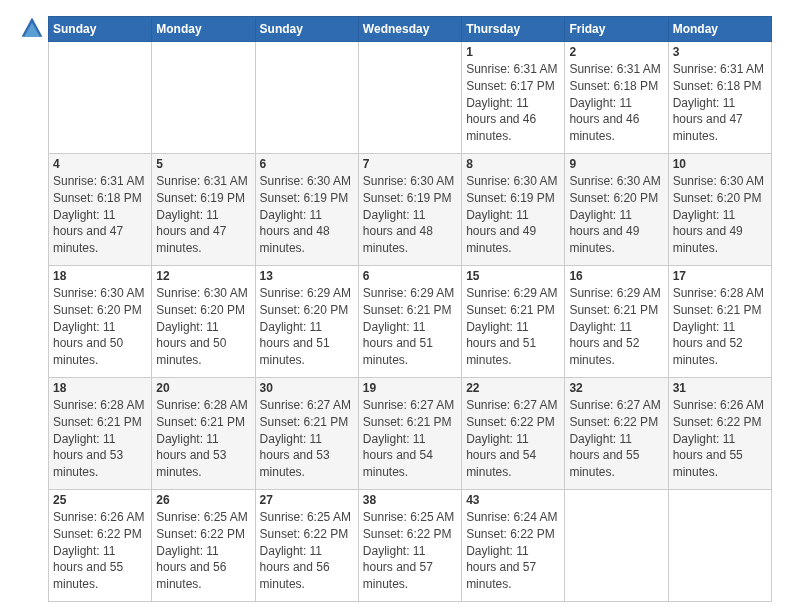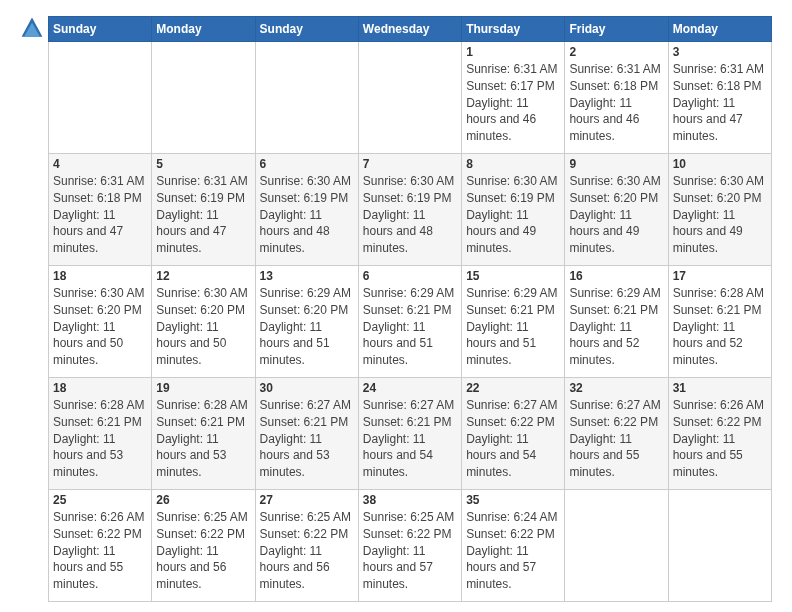--- a/index.html
+++ b/index.html
@@ -249,33 +249,33 @@
           </td>
         </tr>
         <tr>
           <td>
             <span class="day-num">18</span>
             <div class="day-info">Sunrise: 6:28 AM
 Sunset: 6:21 PM
 Daylight: 11 hours and 53 minutes.</div>
           </td>
           <td>
-            <span class="day-num">19</span>
+            <span class="day-num">20</span>
             <div class="day-info">Sunrise: 6:28 AM
 Sunset: 6:21 PM
 Daylight: 11 hours and 53 minutes.</div>
           </td>
           <td>
             <span class="day-num">30</span>
             <div class="day-info">Sunrise: 6:27 AM
 Sunset: 6:21 PM
 Daylight: 11 hours and 53 minutes.</div>
           </td>
           <td>
-            <span class="day-num">24</span>
+            <span class="day-num">19</span>
             <div class="day-info">Sunrise: 6:27 AM
 Sunset: 6:21 PM
 Daylight: 11 hours and 54 minutes.</div>
           </td>
           <td>
             <span class="day-num">22</span>
             <div class="day-info">Sunrise: 6:27 AM
 Sunset: 6:22 PM
 Daylight: 11 hours and 54 minutes.</div>
           </td>
@@ -311,21 +311,21 @@
 Sunset: 6:22 PM
 Daylight: 11 hours and 56 minutes.</div>
           </td>
           <td>
             <span class="day-num">38</span>
             <div class="day-info">Sunrise: 6:25 AM
 Sunset: 6:22 PM
 Daylight: 11 hours and 57 minutes.</div>
           </td>
           <td>
-            <span class="day-num">35</span>
+            <span class="day-num">43</span>
             <div class="day-info">Sunrise: 6:24 AM
 Sunset: 6:22 PM
 Daylight: 11 hours and 57 minutes.</div>
           </td>
           <td class="empty-cell"></td>
           <td class="empty-cell"></td>
         </tr>
       </tbody>
   </table>
 </div>

